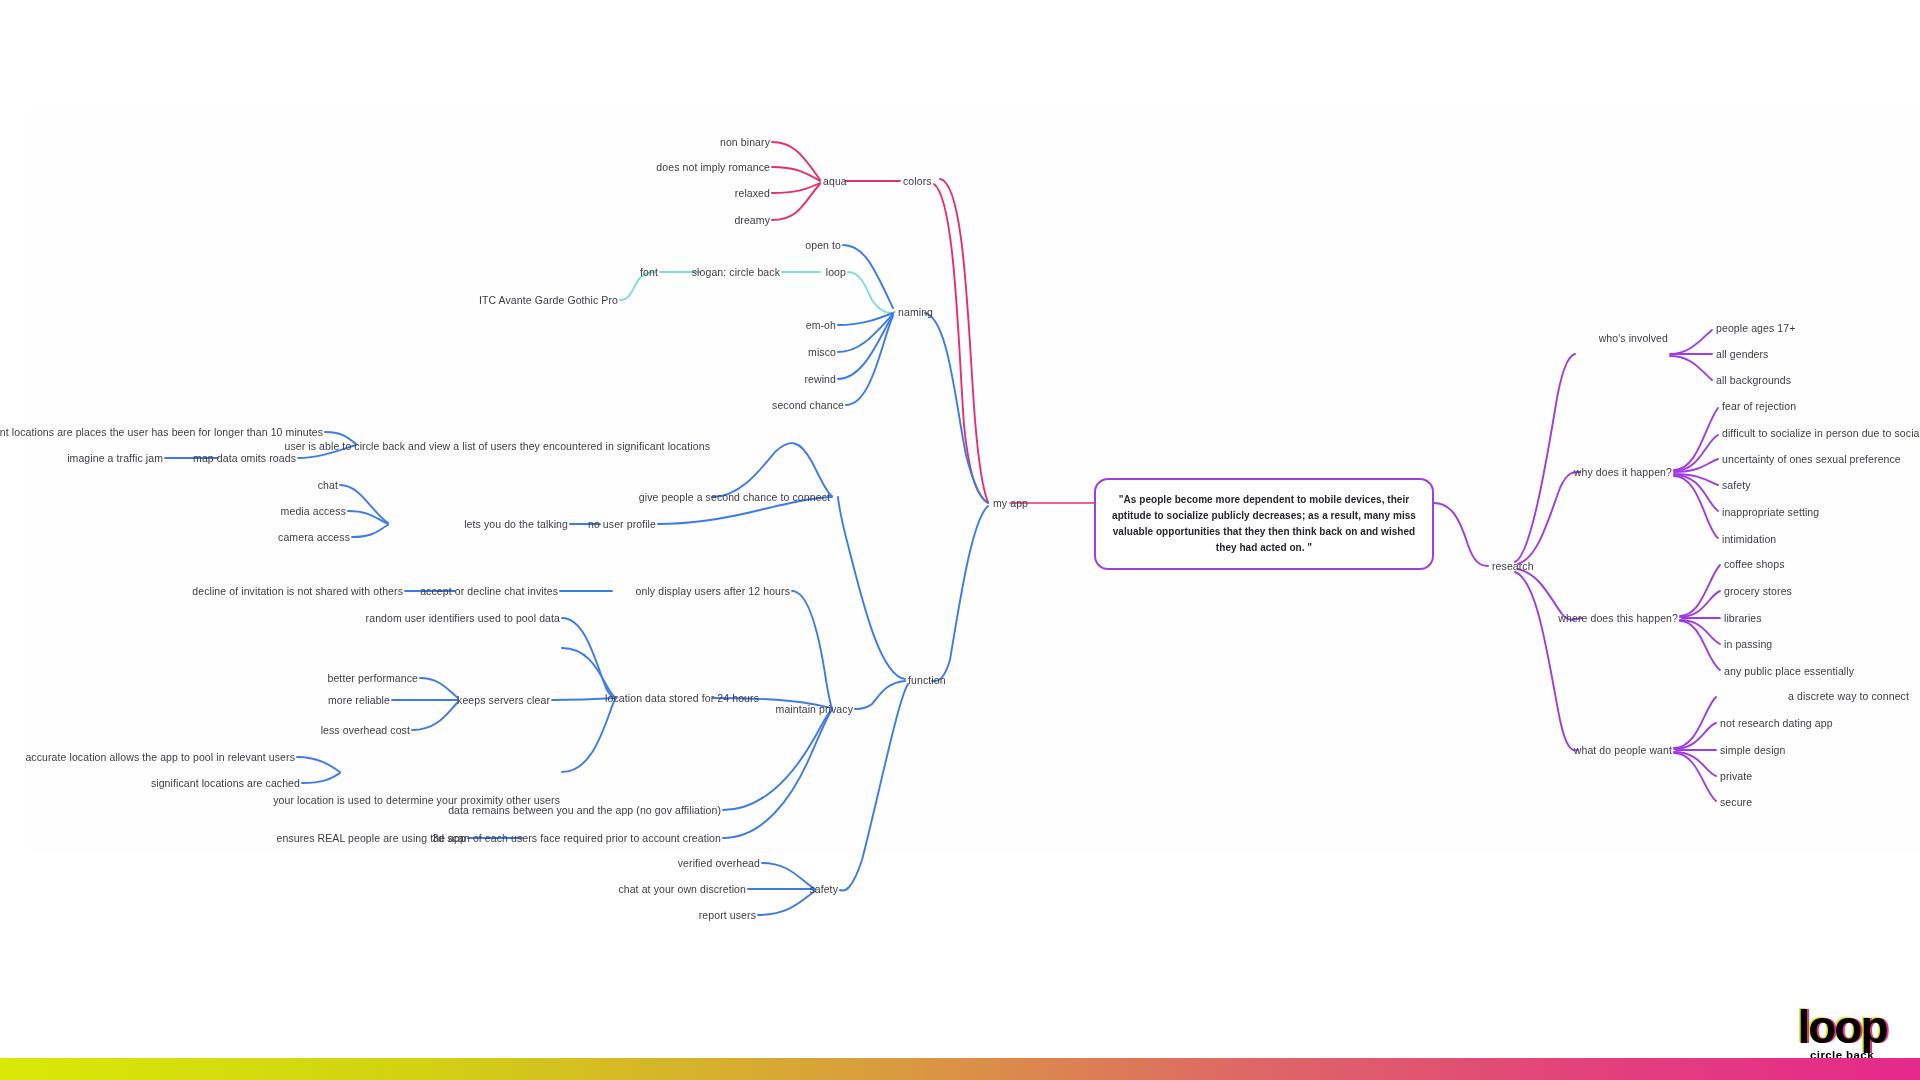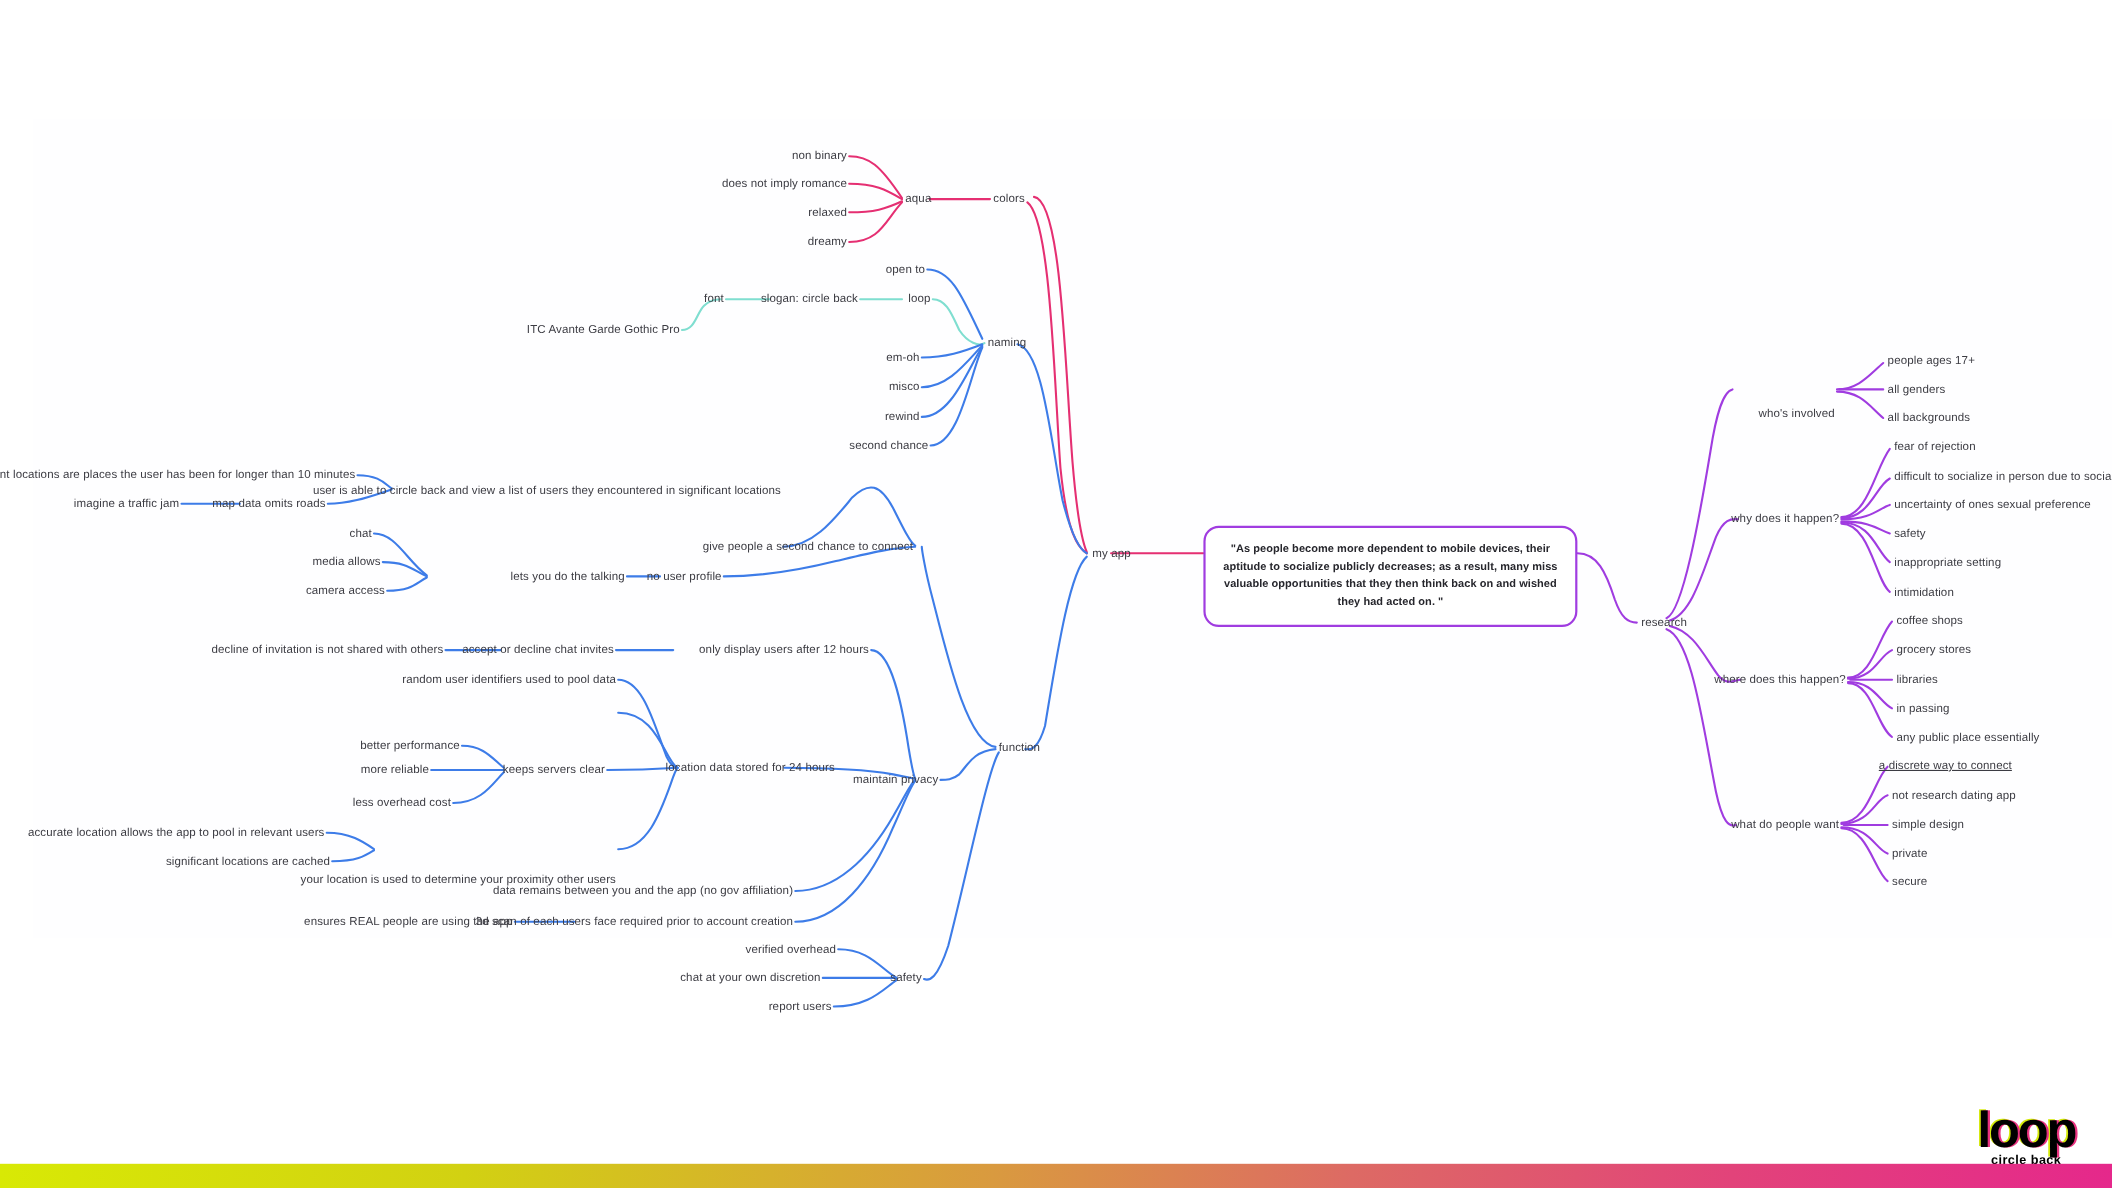--- a/index.html
+++ b/index.html
@@ -252,21 +252,21 @@
   <div class="node anchor-left" style="left:908px; top:680px;">function</div>
 
   <div class="node anchor-right" style="left:830px; top:497px;">give people a second chance to connect</div>
   <div class="node anchor-right" style="left:710px; top:446px;">user is able to circle back and view a list of users they encountered in significant locations</div>
   <div class="node anchor-right" style="left:323px; top:432px;">significant locations are places the user has been for longer than 10 minutes</div>
   <div class="node anchor-right" style="left:296px; top:458px;">map data omits roads</div>
   <div class="node anchor-right" style="left:163px; top:458px;">imagine a traffic jam</div>
   <div class="node anchor-right" style="left:656px; top:524px;">no user profile</div>
   <div class="node anchor-right" style="left:568px; top:524px;">lets you do the talking</div>
   <div class="node anchor-right" style="left:338px; top:485px;">chat</div>
-  <div class="node anchor-right" style="left:346px; top:511px;">media allows</div>
+  <div class="node anchor-right" style="left:346px; top:511px;">media access</div>
   <div class="node anchor-right" style="left:350px; top:537px;">camera access</div>
 
   <div class="node anchor-right" style="left:853px; top:709px;">maintain privacy</div>
   <div class="node anchor-right" style="left:790px; top:591px;">only display users after 12 hours</div>
   <div class="node anchor-right" style="left:558px; top:591px;">accept or decline chat invites</div>
   <div class="node anchor-right" style="left:403px; top:591px;">decline of invitation is not shared with others</div>
 
   <div class="node anchor-right" style="left:711px; top:698px;margin-left:48px;">location data stored for 24 hours</div>
   <div class="node anchor-right" style="left:560px; top:618px;">random user identifiers used to pool data</div>
   <div class="node anchor-right" style="left:550px; top:700px;">keeps servers clear</div>
@@ -281,42 +281,42 @@
   <div class="node anchor-right" style="left:721px; top:838px;">3d scan of each users face required prior to account creation</div>
   <div class="node anchor-right" style="left:466px; top:838px;">ensures REAL people are using the app</div>
 
   <div class="node anchor-right" style="left:838px; top:889px;">safety</div>
   <div class="node anchor-right" style="left:760px; top:863px;">verified overhead</div>
   <div class="node anchor-right" style="left:746px; top:889px;">chat at your own discretion</div>
   <div class="node anchor-right" style="left:756px; top:915px;">report users</div>
 
   <div class="node anchor-left" style="left:1492px; top:566px;">research</div>
 
-  <div class="node anchor-right" style="left:1668px; top:376px;">who's involved</div>
+  <div class="node anchor-right" style="left:1668px; top:338px;">who's involved</div>
   <div class="node anchor-left" style="left:1716px; top:328px;">people ages 17+</div>
   <div class="node anchor-left" style="left:1716px; top:354px;">all genders</div>
   <div class="node anchor-left" style="left:1716px; top:380px;">all backgrounds</div>
 
   <div class="node anchor-right" style="left:1672px; top:472px;">why does it happen?</div>
   <div class="node anchor-left" style="left:1722px; top:406px;">fear of rejection</div>
   <div class="node anchor-left" style="left:1722px; top:433px;">difficult to socialize in person due to social media</div>
   <div class="node anchor-left" style="left:1722px; top:459px;">uncertainty of ones sexual preference</div>
   <div class="node anchor-left" style="left:1722px; top:485px;">safety</div>
   <div class="node anchor-left" style="left:1722px; top:512px;">inappropriate setting</div>
   <div class="node anchor-left" style="left:1722px; top:539px;">intimidation</div>
 
   <div class="node anchor-right" style="left:1678px; top:618px;">where does this happen?</div>
   <div class="node anchor-left" style="left:1724px; top:564px;">coffee shops</div>
   <div class="node anchor-left" style="left:1724px; top:591px;">grocery stores</div>
   <div class="node anchor-left" style="left:1724px; top:618px;">libraries</div>
   <div class="node anchor-left" style="left:1724px; top:644px;">in passing</div>
   <div class="node anchor-left" style="left:1724px; top:671px;">any public place essentially</div>
 
   <div class="node anchor-right" style="left:1672px; top:750px;">what do people want</div>
-  <div class="node anchor-left" style="left:1708px; top:696px;text-decoration:underline;">a discrete way to connect</div>
+  <div class="node anchor-left" style="left:1788px; top:696px;">a discrete way to connect</div>
   <div class="node anchor-left" style="left:1720px; top:723px;">not research dating app</div>
   <div class="node anchor-left" style="left:1720px; top:750px;">simple design</div>
   <div class="node anchor-left" style="left:1720px; top:776px;">private</div>
   <div class="node anchor-left" style="left:1720px; top:802px;">secure</div>
 
   <div id="logo">
     <div class="word">loop</div>
     <div class="tag">circle back</div>
   </div>
 

